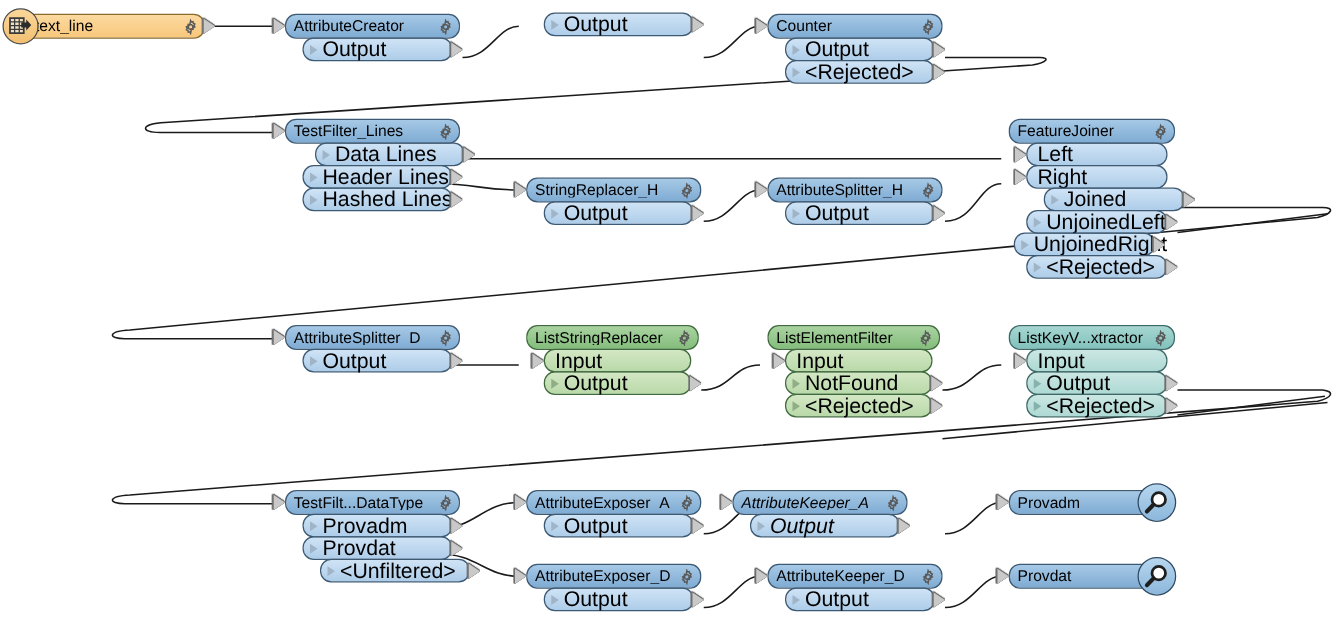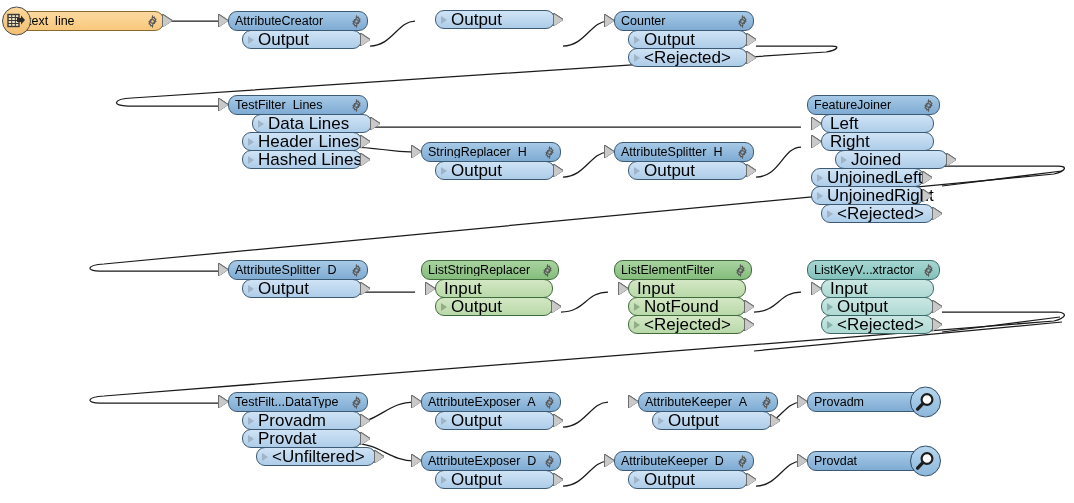--- a/index.html
+++ b/index.html
@@ -326,21 +326,21 @@
         </div>
         <div class="port" style="margin-left: 14px; width: 113px;">
           <div class="inarrow"></div>
           <span class="plbl">Right</span>
         </div>
         <div class="port" style="margin-left: 28px; width: 113px;">
           <span class="tri"></span>
           <span class="plbl">Joined</span>
           <div class="outarrow"></div>
         </div>
-        <div class="port" style="margin-left: 4px; width: 113px;">
+        <div class="port" style="margin-left: 14px; width: 113px;">
           <span class="tri"></span>
           <span class="plbl">UnjoinedLeft</span>
           <div class="outarrow"></div>
         </div>
         <div class="port" style="margin-left: 4px; width: 113px;">
           <span class="tri"></span>
           <span class="plbl">UnjoinedRight</span>
           <div class="outarrow"></div>
         </div>
         <div class="port" style="margin-left: 14px; width: 113px;">
@@ -480,21 +480,21 @@
         </span>
       </div>
       <div class="ports">
         <div class="port" style="margin-left: 14px; width: 120px;">
           <span class="tri"></span>
           <span class="plbl">Output</span>
           <div class="outarrow"></div>
         </div>
       </div>
     </div>
-    <div class="node t-blue" style="left: 638px; top: 392px; width: 140px;">
+    <div class="node t-blue" style="left: 586px; top: 392px; width: 140px; font-style: italic;">
       <div class="hdr">
         <div class="inarrow"></div>
         <span class="ttl">AttributeKeeper_A</span>
         <span class="gear">
           <svg width="13" height="13" viewBox="0 0 24 24">
             <path fill="none" stroke="#5a5a5a" stroke-width="2.2" d="M12 8.6a3.4 3.4 0 1 0 0 6.8 3.4 3.4 0 0 0 0-6.8z M12 2.6l1.1 2.2 2.4-.5 .5 2.4 2.2 1.1-1.2 2.1 1.2 2.1-2.2 1.1-.5 2.4-2.4-.5L12 21.4l-1.1-2.2-2.4.5-.5-2.4-2.2-1.1 1.2-2.1-1.2-2.1 2.2-1.1.5-2.4 2.4.5z"></path>
           </svg>
         </span>
       </div>
       <div class="ports">

